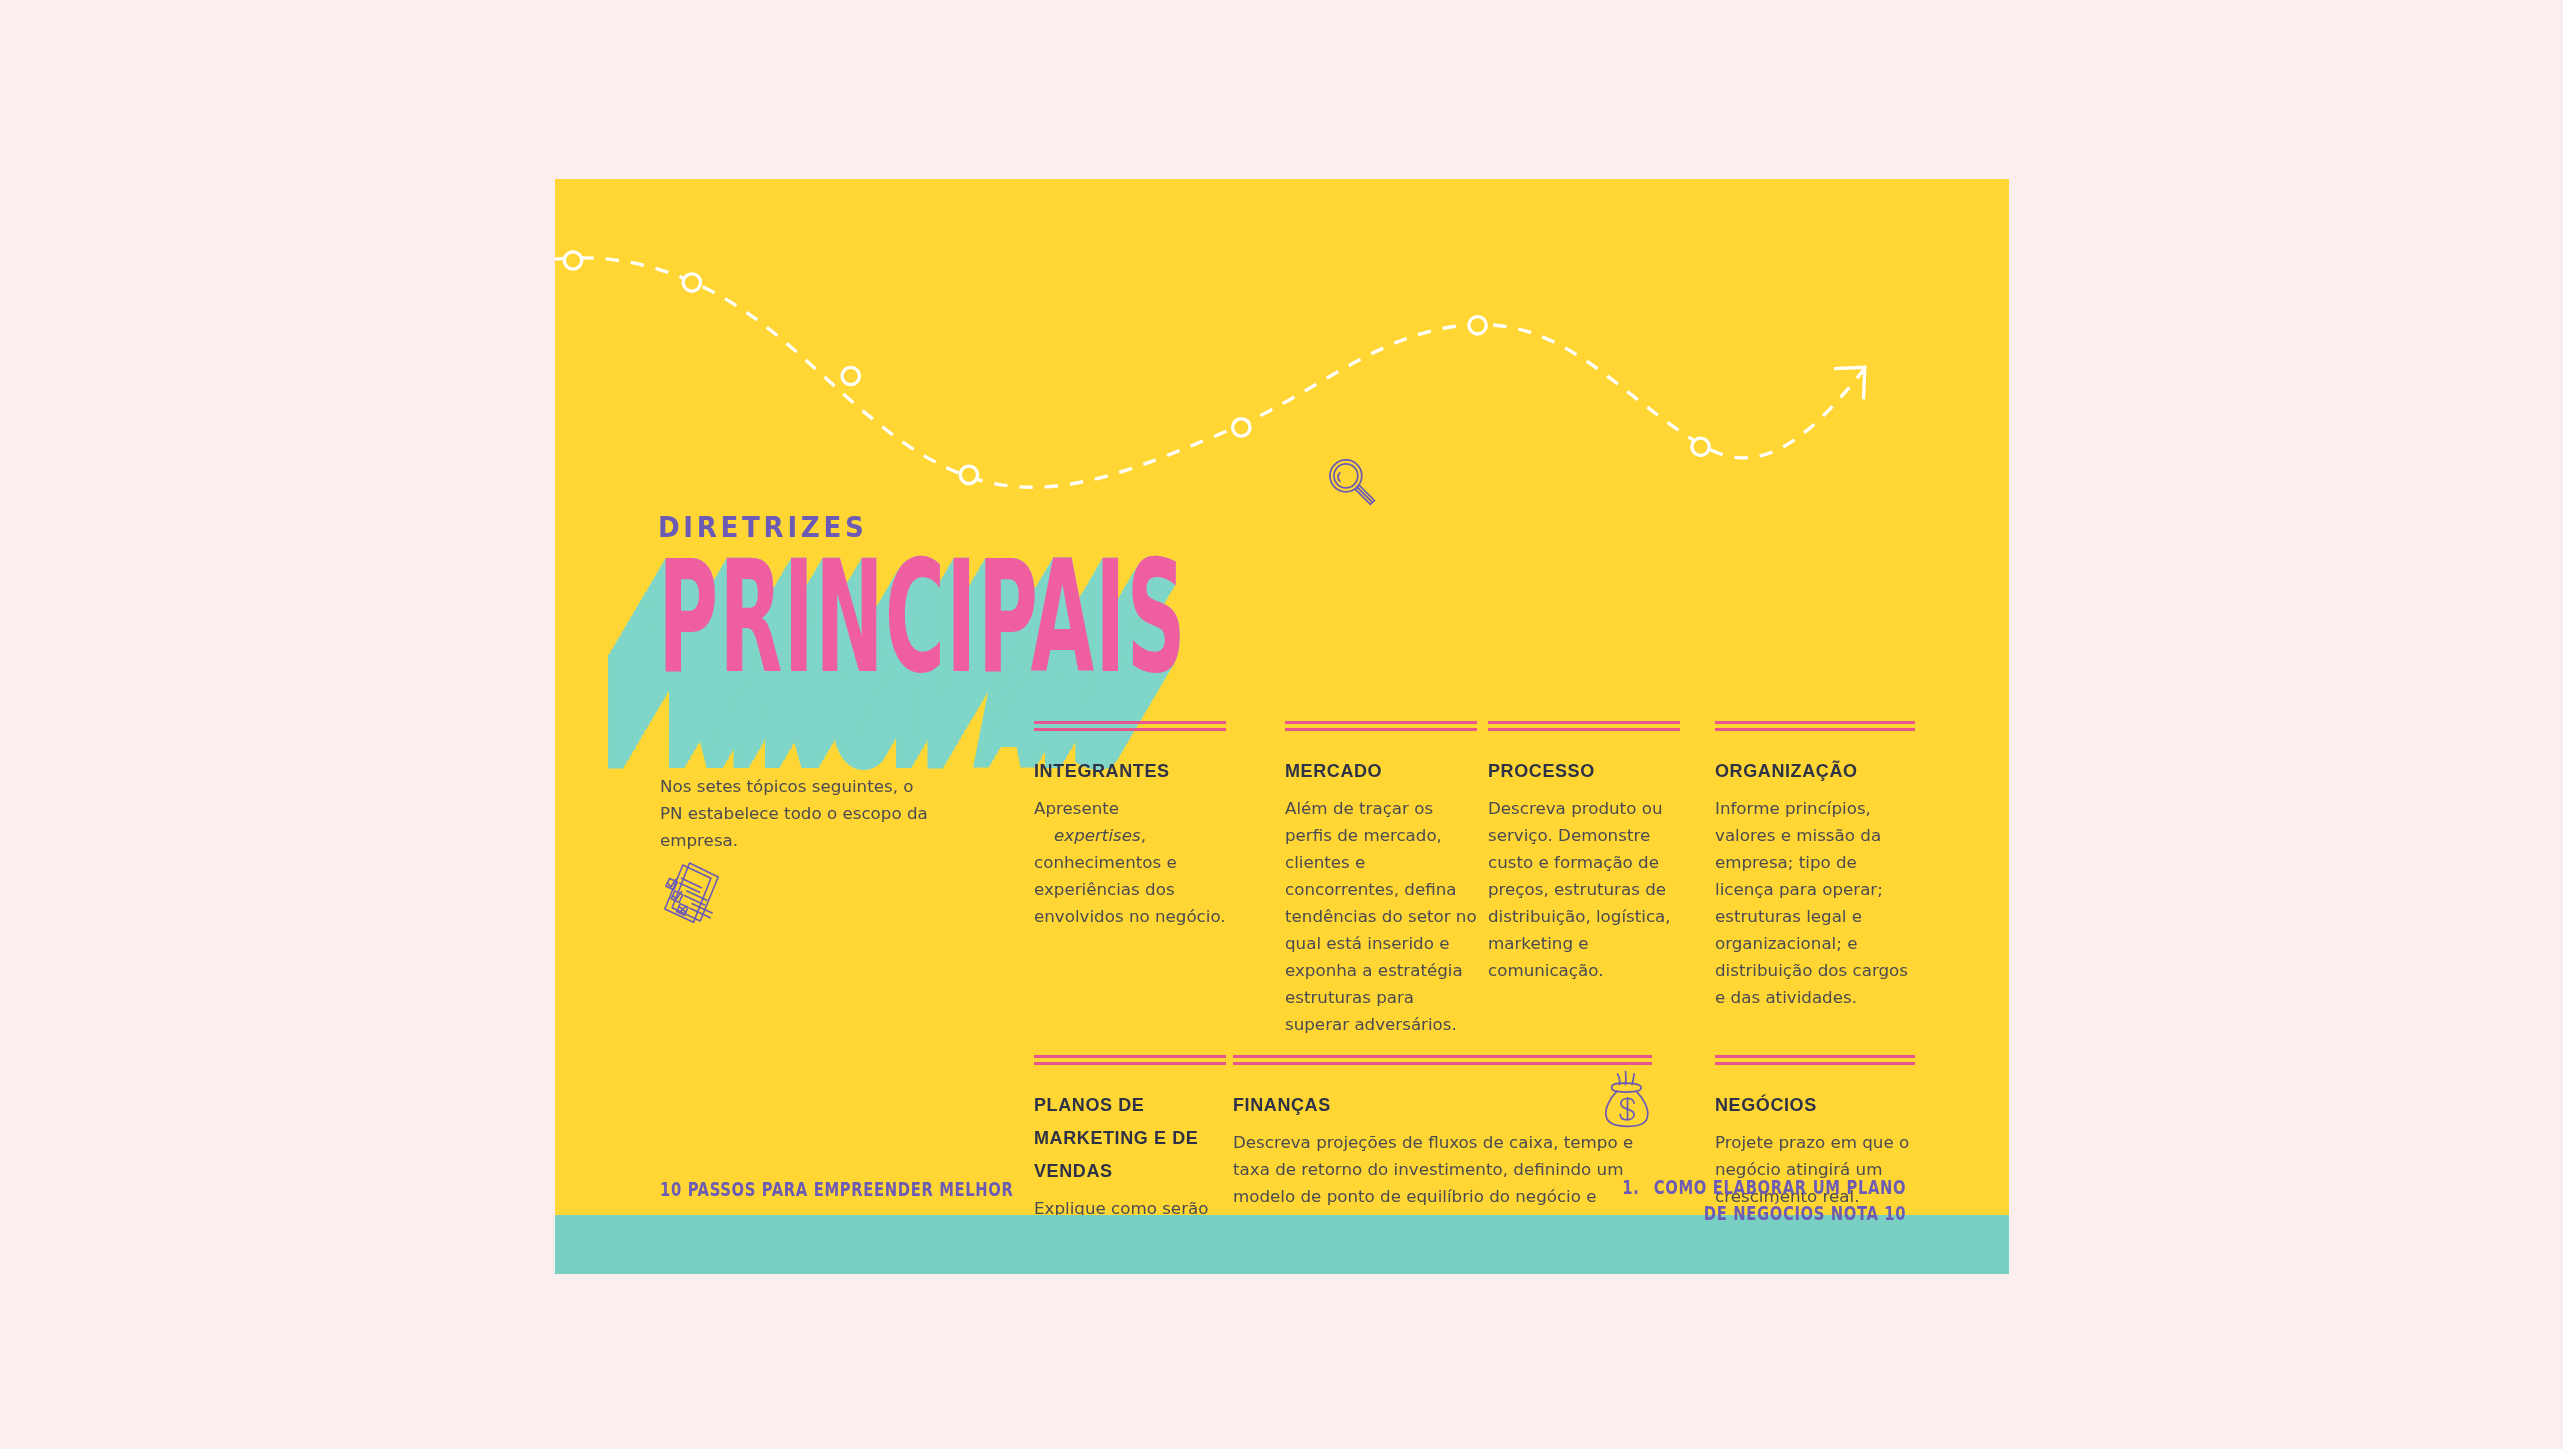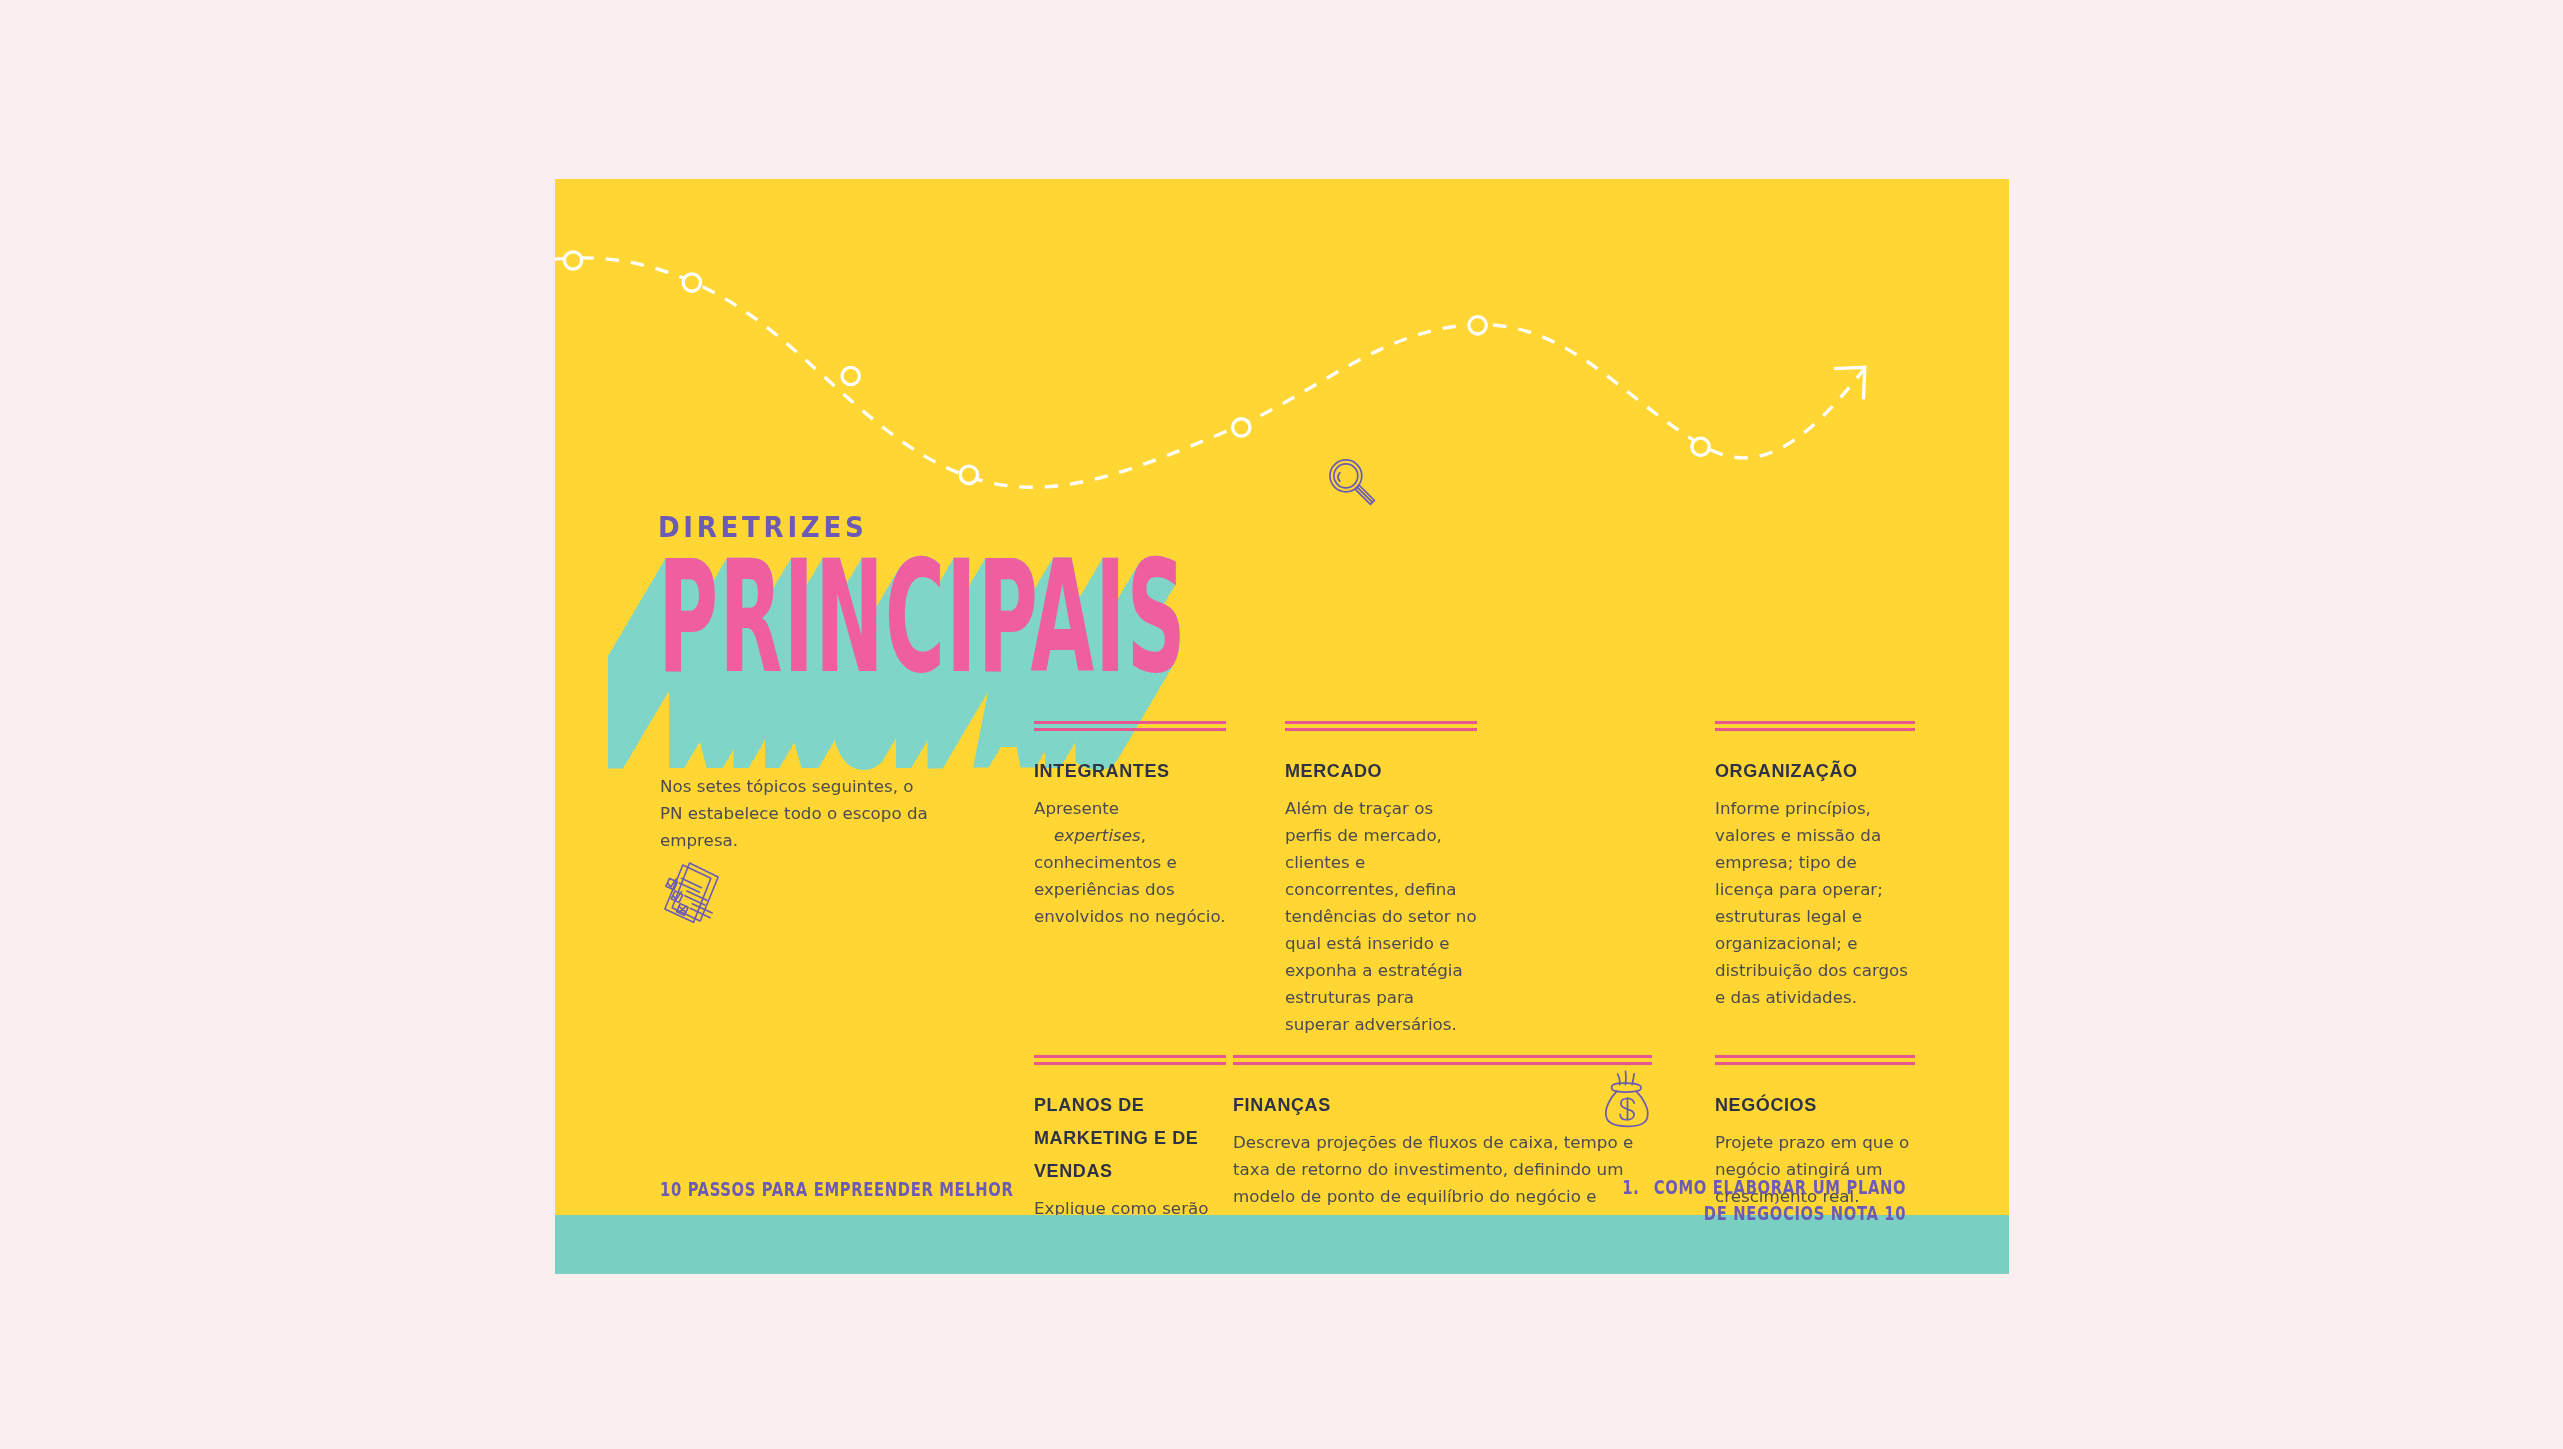--- a/index.html
+++ b/index.html
@@ -248,20 +248,29 @@
   <div class="col" id="col-mercado">
     <div class="rule">
       <div class="rule-bar"></div>
         <div class="rule-gap"></div>
         <div class="rule-bar"></div>
     </div>
     <h3 class="col-heading">MERCADO</h3>
     <p class="col-body"> Além de traçar os perfis de mercado, clientes e concorrentes, defina tendências do setor no qual está inserido e exponha a estratégia estruturas para superar adversários.</p>
   </div>
 
+  <div class="col" id="col-processo">
+    <div class="rule">
+      <div class="rule-bar"></div>
+        <div class="rule-gap"></div>
+        <div class="rule-bar"></div>
+    </div>
+    <h3 class="col-heading">PROCESSO</h3>
+    <p class="col-body">Descreva produto ou serviço. Demonstre custo e formação de preços, estruturas de distribuição, logística, marketing e comunicação.</p>
+  </div>
 
   <div class="col" id="col-organizacao">
     <div class="rule">
       <div class="rule-bar"></div>
         <div class="rule-gap"></div>
         <div class="rule-bar"></div>
     </div>
     <h3 class="col-heading">ORGANIZAÇÃO</h3>
     <p class="col-body">Informe princípios, valores e missão da empresa; tipo de licença para operar; estruturas legal e organizacional; e distribuição dos cargos e das atividades.</p>
   </div>

